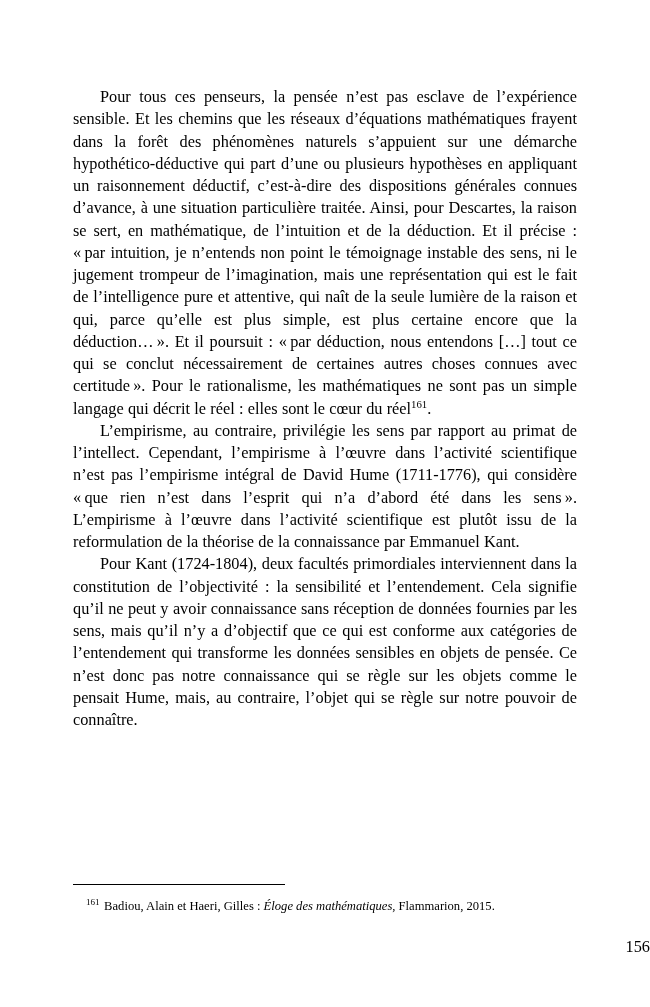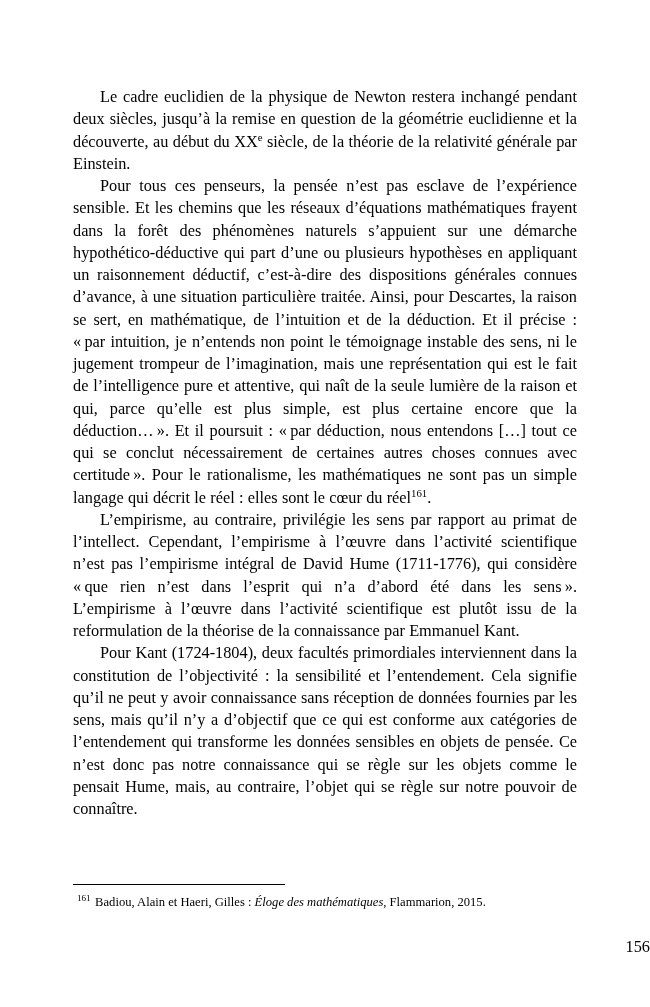--- a/index.html
+++ b/index.html
@@ -60,21 +60,21 @@
   }
 
   .footnote-rule {
     width: 212px;
     height: 0;
     border-top: 1.2px solid #000000;
     margin: 0 0 9px 0;
   }
 
   .footnote {
-    margin: 4px;
+    margin: 13px;
     font-size: 12.6px;
     line-height: 16px;
     text-align: left;
     white-space: nowrap;
   }
 
   .footnote .fn-marker {
     font-size: 0.72em;
     vertical-align: super;
     line-height: 0;
@@ -95,21 +95,20 @@
     font-size: 16.3px;
     line-height: 20px;
   }
 </style>
 </head>
 <body>
 
 <div class="page">
 
   <div class="text-block">
-    <p class="para">Le cadre euclidien de la physique de Newton restera inchangé pendant deux siècles, jusqu’à la remise en question de la géométrie euclidienne et la découverte, au début du XX<sup>e</sup> siècle, de la théorie de la relativité générale par Einstein.</p>
     <p class="para">Pour tous ces penseurs, la pensée n’est pas esclave de l’expérience sensible. Et les chemins que les réseaux d’équations mathématiques frayent dans la forêt des phénomènes naturels s’appuient sur une démarche hypothético-déductive qui part d’une ou plusieurs hypothèses en appliquant un raisonnement déductif, c’est-à-dire des dispositions générales connues d’avance, à une situation particulière traitée. Ainsi, pour Descartes, la raison se sert, en mathématique, de l’intuition et de la déduction. Et il précise : « par intuition, je n’entends non point le témoignage instable des sens, ni le jugement trompeur de l’imagination, mais une représentation qui est le fait de l’intelligence pure et attentive, qui naît de la seule lumière de la raison et qui, parce qu’elle est plus simple, est plus certaine encore que la déduction… ». Et il poursuit : « par déduction, nous entendons […] tout ce qui se conclut nécessairement de certaines autres choses connues avec certitude ». Pour le rationalisme, les mathématiques ne sont pas un simple langage qui décrit le réel : elles sont le cœur du réel<sup>161</sup>.</p>
     <p class="para">L’empirisme, au contraire, privilégie les sens par rapport au primat de l’intellect. Cependant, l’empirisme à l’œuvre dans l’activité scientifique n’est pas l’empirisme intégral de David Hume (1711-1776), qui considère « que rien n’est dans l’esprit qui n’a d’abord été dans les sens ». L’empirisme à l’œuvre dans l’activité scientifique est plutôt issu de la reformulation de la théorise de la connaissance par Emmanuel Kant.</p>
     <p class="para">Pour Kant (1724-1804), deux facultés primordiales interviennent dans la constitution de l’objectivité : la sensibilité et l’entendement. Cela signifie qu’il ne peut y avoir connaissance sans réception de données fournies par les sens, mais qu’il n’y a d’objectif que ce qui est conforme aux catégories de l’entendement qui transforme les données sensibles en objets de pensée. Ce n’est donc pas notre connaissance qui se règle sur les objets comme le pensait Hume, mais, au contraire, l’objet qui se règle sur notre pouvoir de connaître.</p>
   </div>
 
   <div class="footnote-zone">
     <div class="footnote-rule"></div>
     <p class="footnote"><span class="fn-marker">161</span>Badiou, Alain et Haeri, Gilles : <span class="fn-title">Éloge des mathématiques</span>, Flammarion, 2015.</p>
   </div>
 

